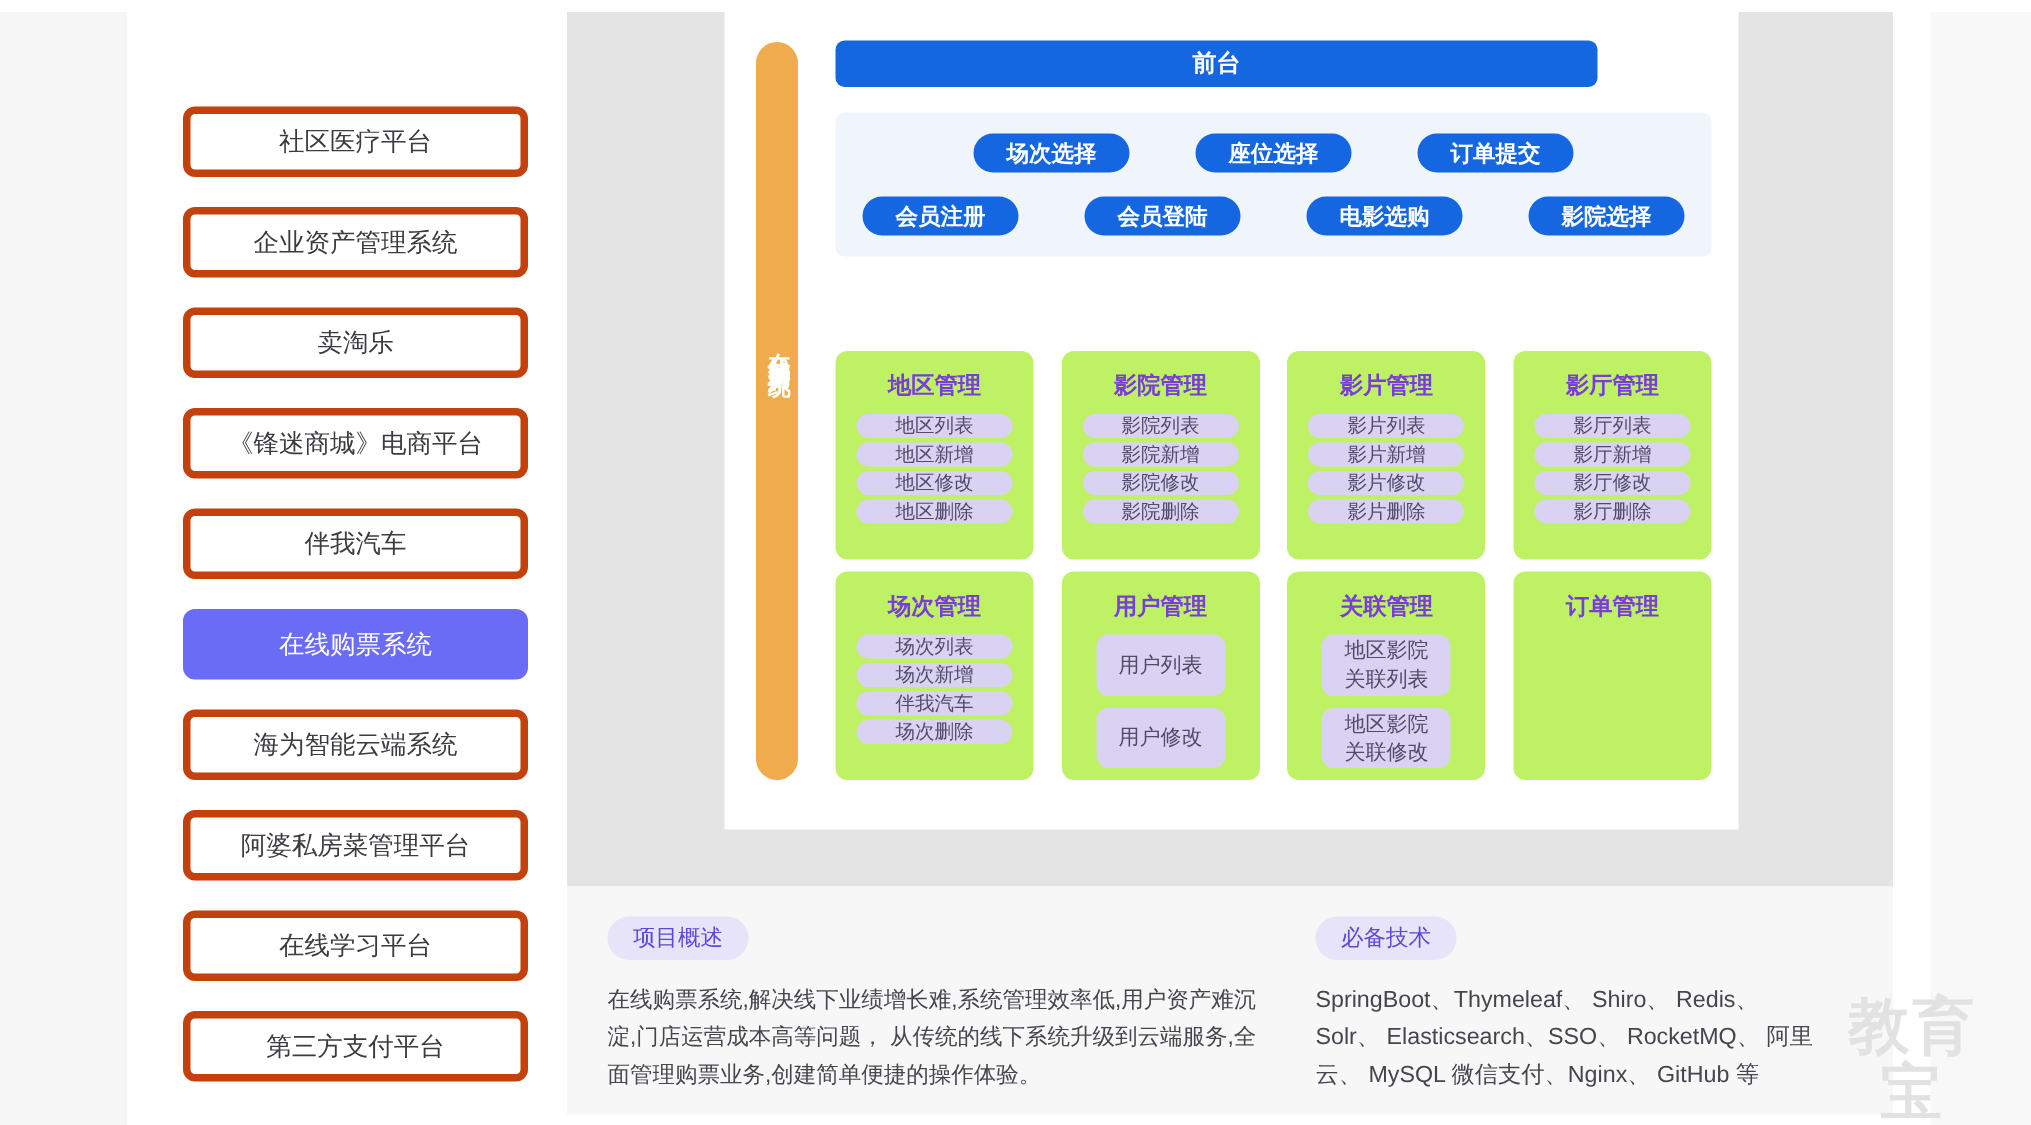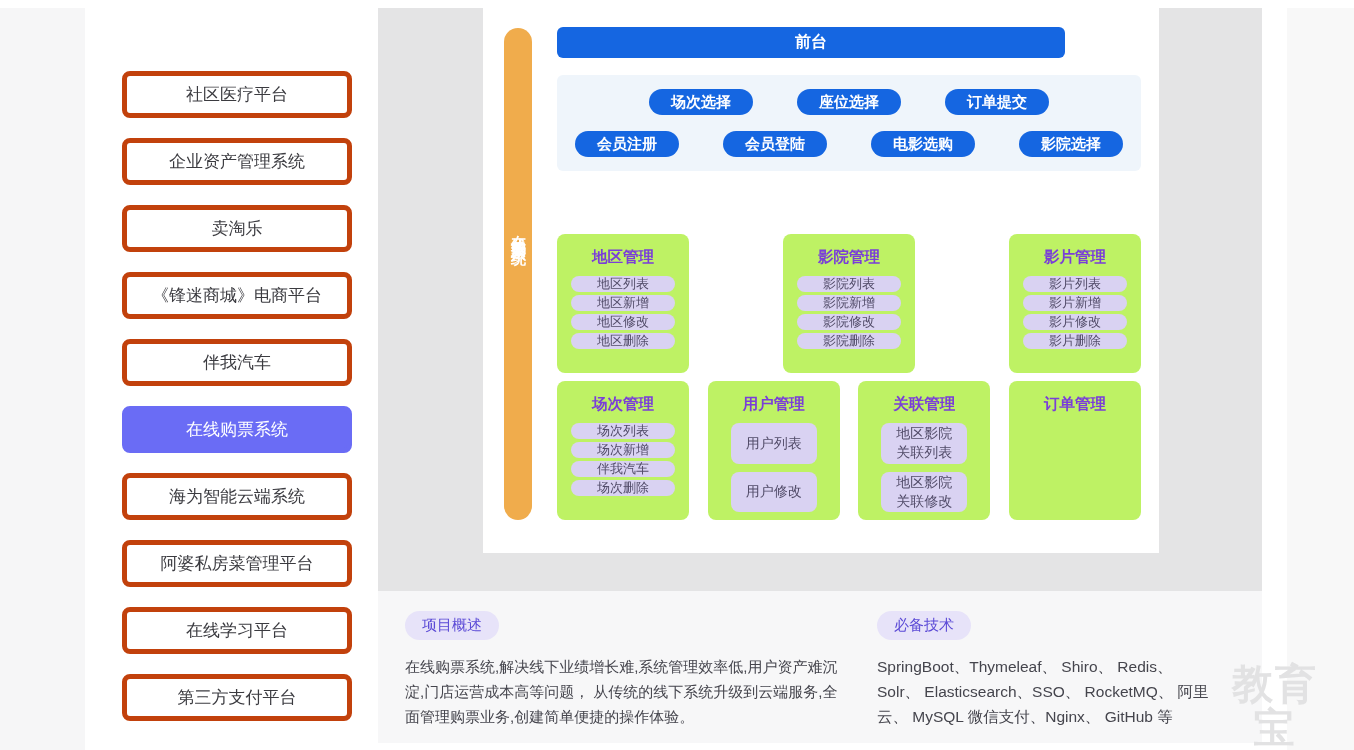--- a/index.html
+++ b/index.html
@@ -156,20 +156,27 @@
       <div class="pill">影院修改</div>
       <div class="pill">影院删除</div>
     </div>
     <div class="mgmt-card">
       <div class="mgmt-title">影片管理</div>
       <div class="pill">影片列表</div>
       <div class="pill">影片新增</div>
       <div class="pill">影片修改</div>
       <div class="pill">影片删除</div>
     </div>
+    <div class="mgmt-card">
+      <div class="mgmt-title">影厅管理</div>
+      <div class="pill">影厅列表</div>
+      <div class="pill">影厅新增</div>
+      <div class="pill">影厅修改</div>
+      <div class="pill">影厅删除</div>
+    </div>
   </div>
 
   <div class="back-row r2">
     <div class="mgmt-card">
       <div class="mgmt-title">场次管理</div>
       <div class="pill">场次列表</div>
       <div class="pill">场次新增</div>
       <div class="pill">伴我汽车</div>
       <div class="pill">场次删除</div>
     </div>

